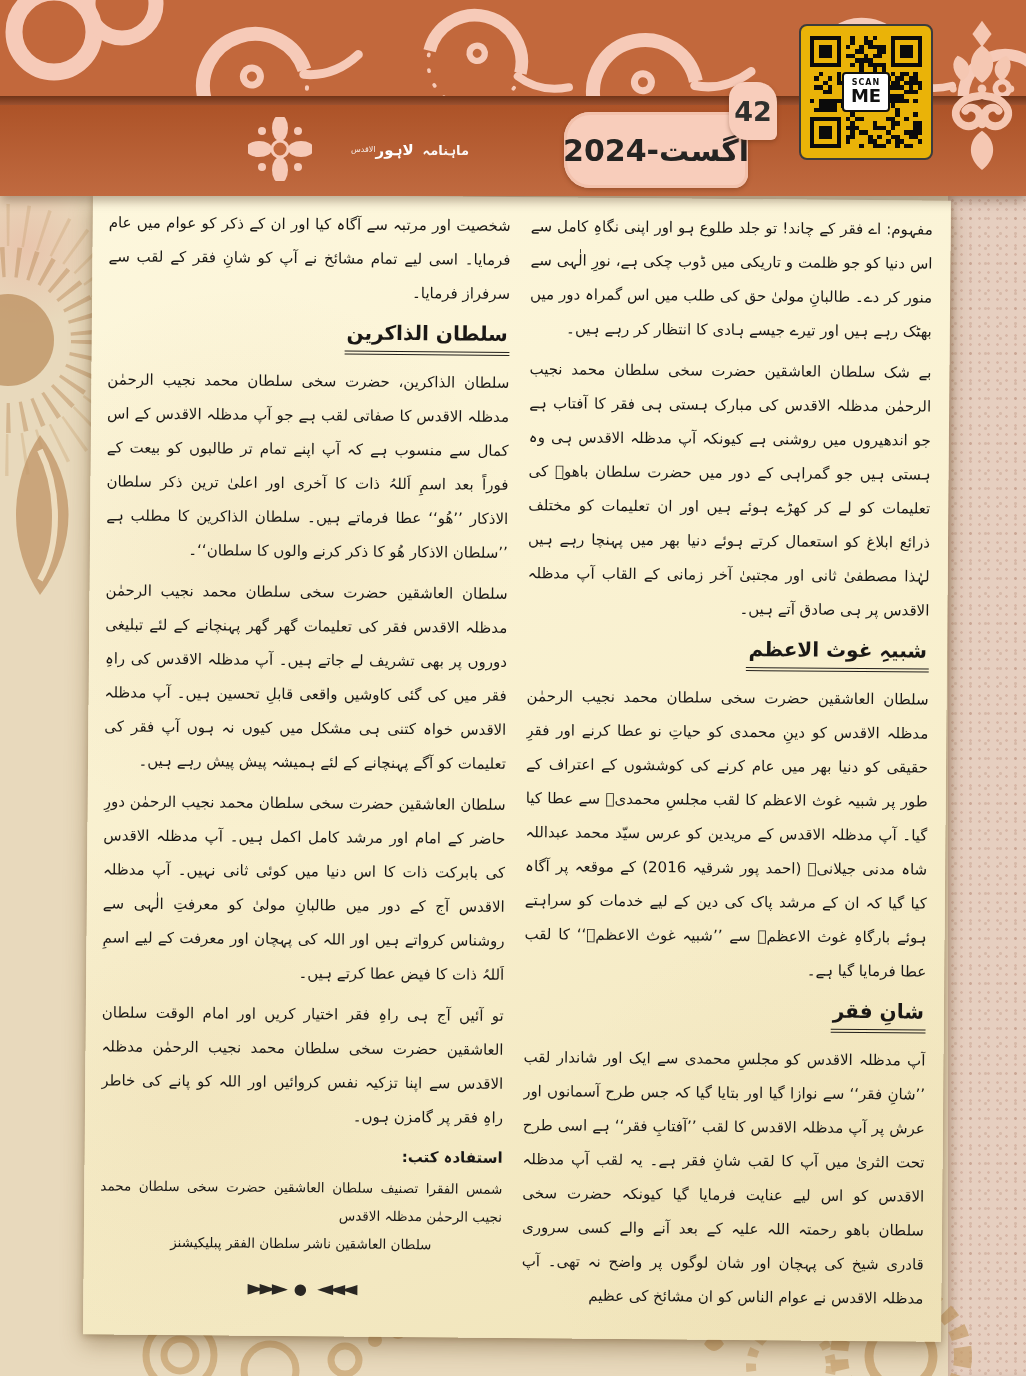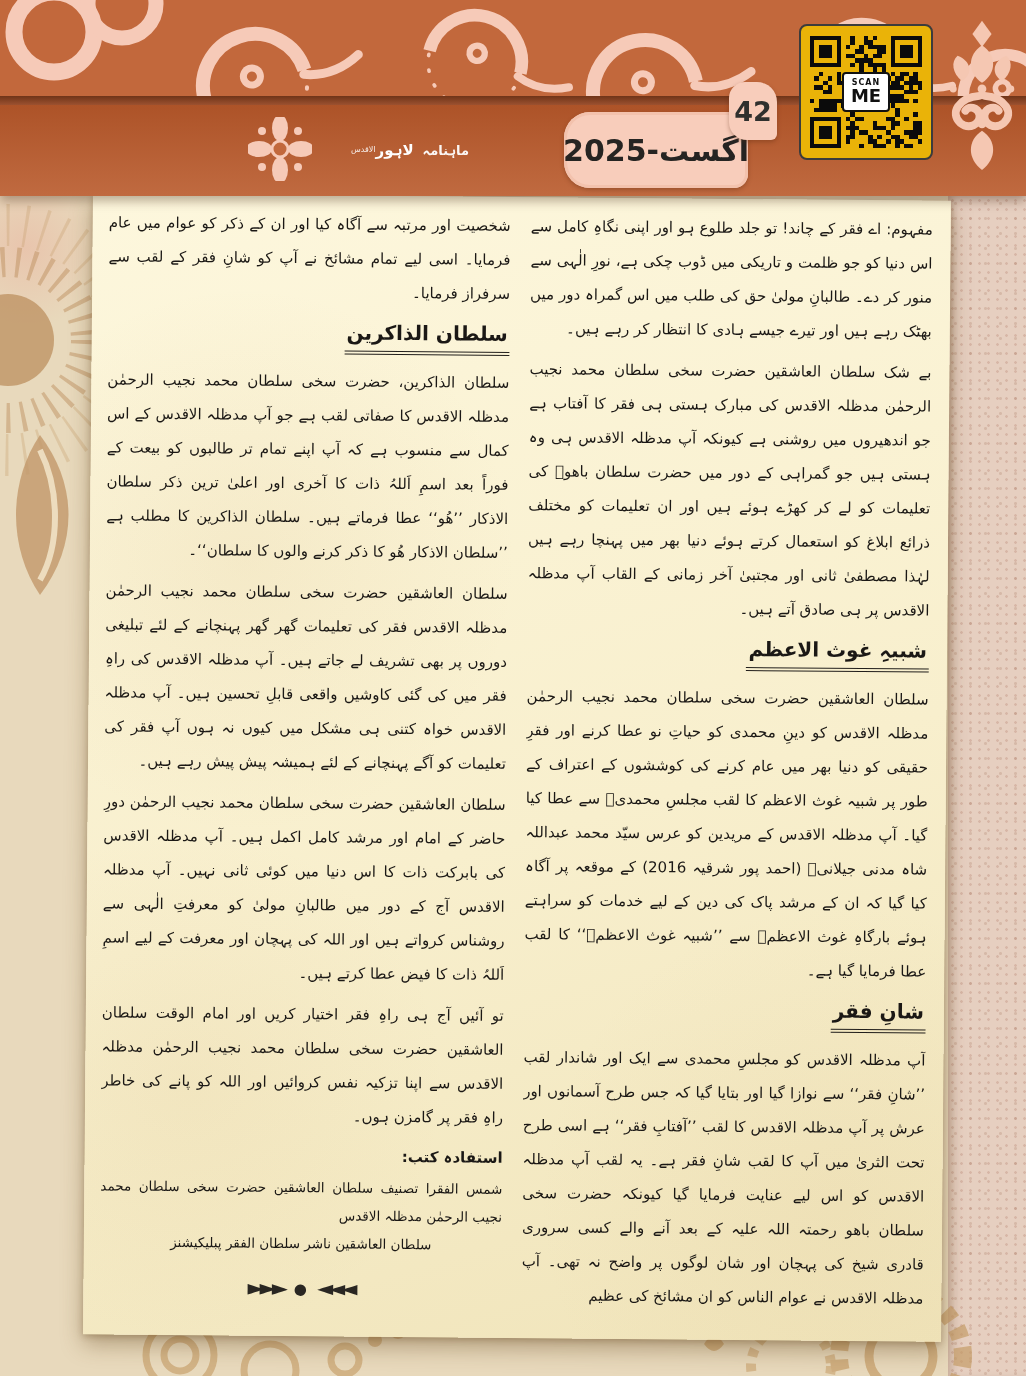--- a/index.html
+++ b/index.html
@@ -196,21 +196,21 @@
       <circle cx="32" cy="32" r="8" fill="#c2683c" stroke="#f6cab8" stroke-width="3"></circle>
     </svg>
     <div class="banner-title">
       <span class="t-prefix">ماہنامہ</span>
       <span class="t-stack">
         <span class="t-city">لاہور</span>
         <span class="t-country">الاقدس</span>
       </span>
     </div>
     <div class="date-box">
-      <span>اگست-2025</span>
+      <span>اگست-2024</span>
     </div>
   </div>
   <div class="num-badge">
     <span>42</span>
   </div>
   <div class="qr-card">
     <svg id="qr-svg" width="112" height="112" viewBox="0 0 25 25" shape-rendering="crispEdges">
         <rect x="0" y="0" width="1" height="1" fill="#0b0b0b"></rect>
         <rect x="1" y="0" width="1" height="1" fill="#0b0b0b"></rect>
         <rect x="2" y="0" width="1" height="1" fill="#0b0b0b"></rect>

